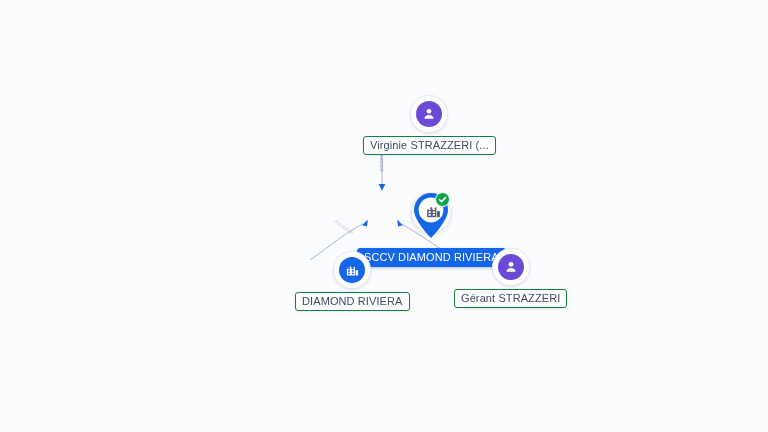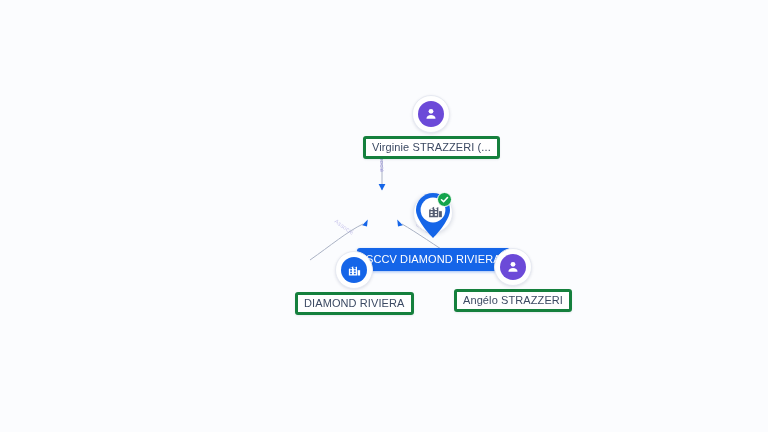--- a/index.html
+++ b/index.html
@@ -101,21 +101,21 @@
     display: flex;
     align-items: center;
     justify-content: center;
     box-sizing: border-box;
   }
 
   
   .node-label {
     margin-top: 3px;
     background: #ffffff;
-    border: 3px solid #15803d;
+    border: 1px solid #15803d;
     border-radius: 3px;
     padding: 2px 6px 3px 6px;
     font-size: 11px;
     line-height: 12px;
     color: #3c4a63;
     white-space: nowrap;
     box-shadow: 0 1px 2px rgba(40,50,90,0.09);
     letter-spacing: 0.1px;
   }
   .node-label.selected {
@@ -231,16 +231,16 @@
 
   <div class="node" id="node-angelo">
     <div class="node-circle">
       <div class="inner-badge badge-person">
         <svg width="16" height="16" viewBox="0 0 24 24" fill="#ffffff">
           <circle cx="12" cy="8" r="3.6"></circle>
           <path d="M5.2 19c0-3.7 3.1-5.6 6.8-5.6S18.8 15.3 18.8 19z"></path>
         </svg>
       </div>
     </div>
-    <div class="node-label">Angélo STRAZZERI</div>
+    <div class="node-label">Gérant STRAZZERI</div>
   </div>
 
 </div>
 
 </body></html>

